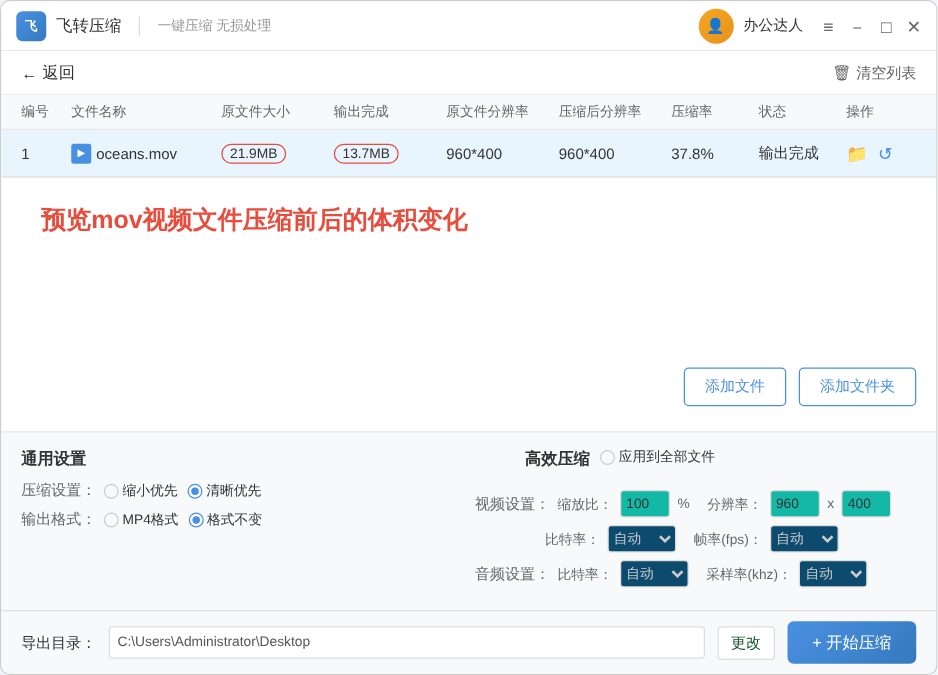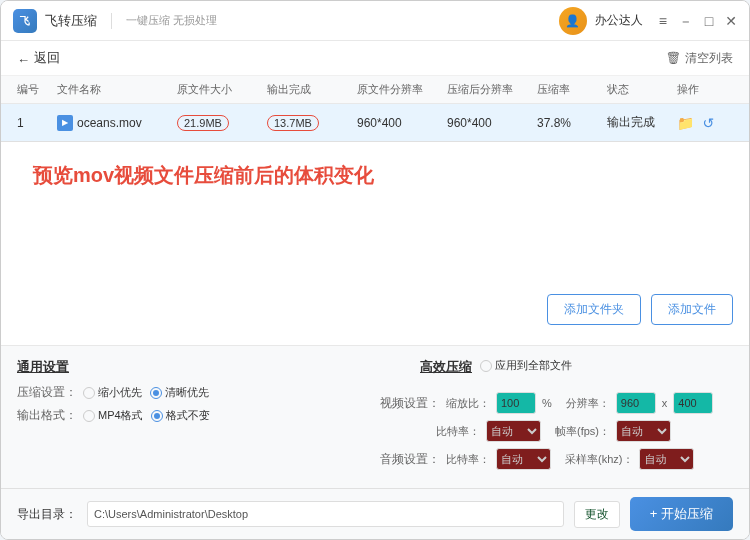--- a/index.html
+++ b/index.html
@@ -230,21 +230,20 @@
     .settings-grid {
       display: grid;
       grid-template-columns: 1fr 1fr;
       gap: 10px;
     }
     .settings-section-title {
       font-size: 13px;
       font-weight: bold;
       color: #333;
       margin-bottom: 8px;
-      text-decoration: underline;
     }
     .setting-row {
       display: flex;
       align-items: center;
       gap: 6px;
       margin-bottom: 6px;
     }
     .setting-label {
       color: #666;
       font-size: 12px;
@@ -354,21 +353,21 @@
       background: linear-gradient(135deg, #4a90e2, #357abd);
       color: #fff;
       border: none;
       border-radius: 5px;
       font-size: 13px;
       cursor: pointer;
       white-space: nowrap;
       font-weight: 500;
     }
     .disabled-input {
-      background: #7f1d1d;
+      background: #0c4a6e;
       color: #ccc;
     }
     .section-left, .section-right {
       display: flex;
       flex-direction: column;
     }
   </style>
 </head>
 <body>
 
@@ -434,22 +433,22 @@
       <span class="cell status-done">输出完成</span>
       <div class="cell action-icons">
         <span style="cursor:pointer;color:#4a90e2;font-size:14px;">📁</span>
         <span style="cursor:pointer;color:#4a90e2;font-size:14px;">↺</span>
       </div>
     </div>
 
     <div class="preview-area">
       <div class="preview-text">预览mov视频文件压缩前后的体积变化</div>
       <div class="add-buttons">
+        <button class="add-btn">添加文件</button>
         <button class="add-btn">添加文件夹</button>
-        <button class="add-btn">添加文件</button>
       </div>
     </div>
   </div>
 
   <div class="settings-panel">
     <div class="settings-grid">
 
       <div class="section-left">
         <div class="settings-section-title">通用设置</div>
         <div class="setting-row">

